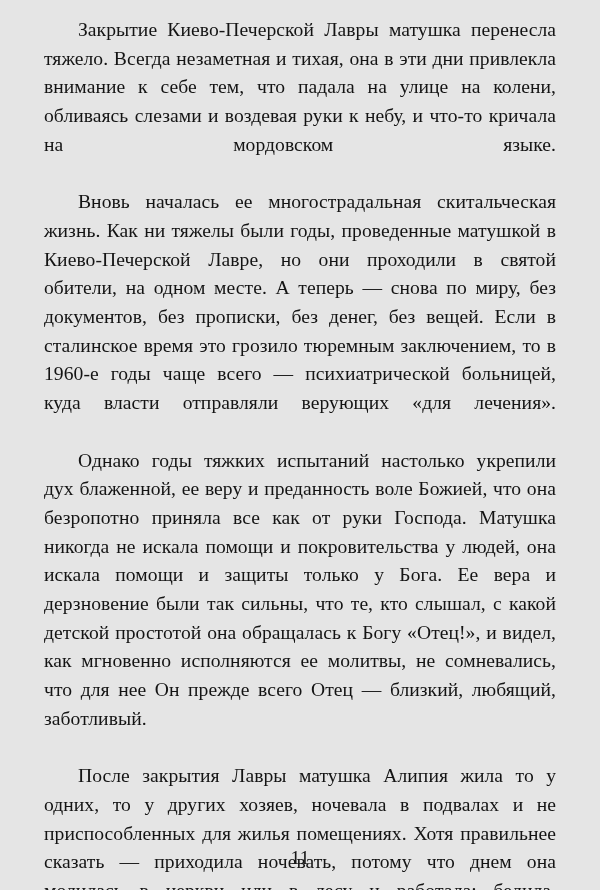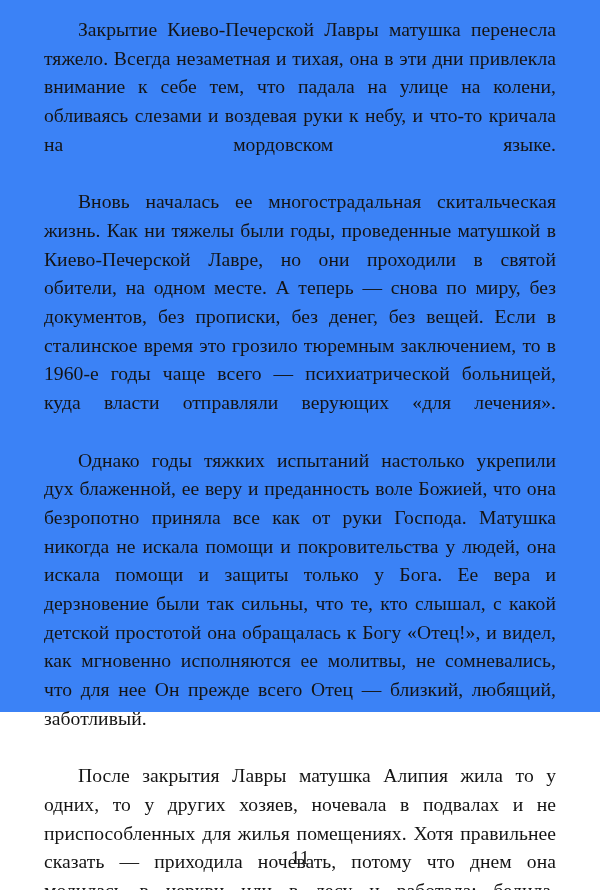--- a/index.html
+++ b/index.html
@@ -14,22 +14,22 @@
     overflow: hidden;
     font-family: "Liberation Serif", "DejaVu Serif", serif;
     color: #141414;
   }
 
   .page {
     position: absolute;
     left: 0;
     top: 0;
     width: 600px;
-    height: 712px;
-    background: #3b82f6;
+    height: 890px;
+    background: #e5e5e5;
   }
 
   .text-block {
     position: absolute;
     left: 44px;
     top: 16px;
     width: 512px;
   }
 
   .para {

